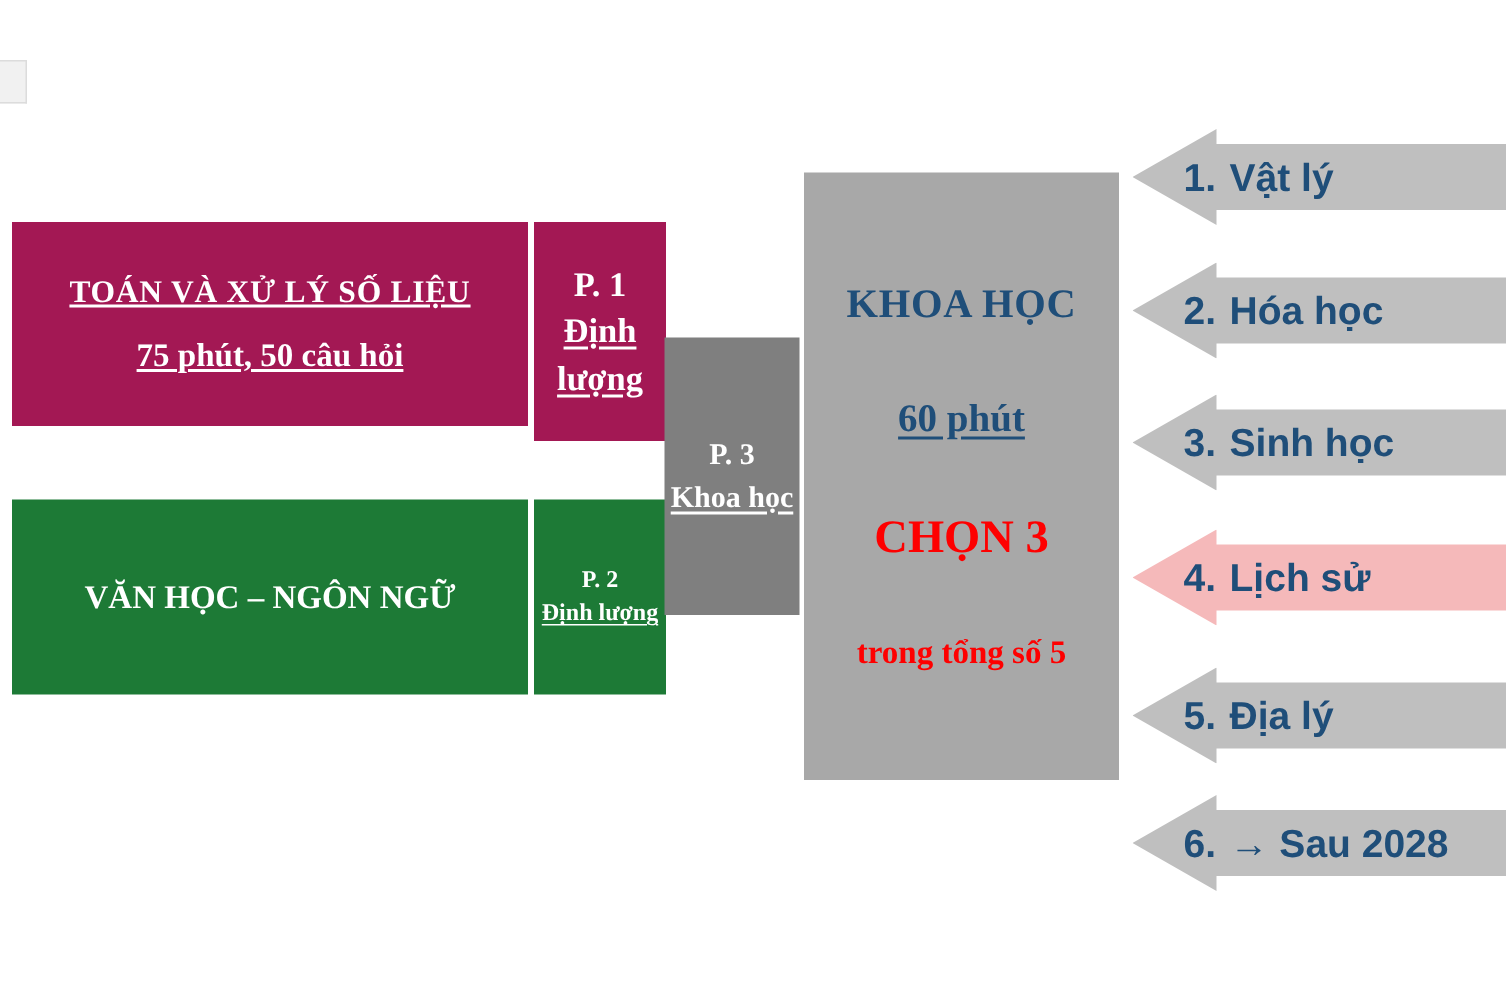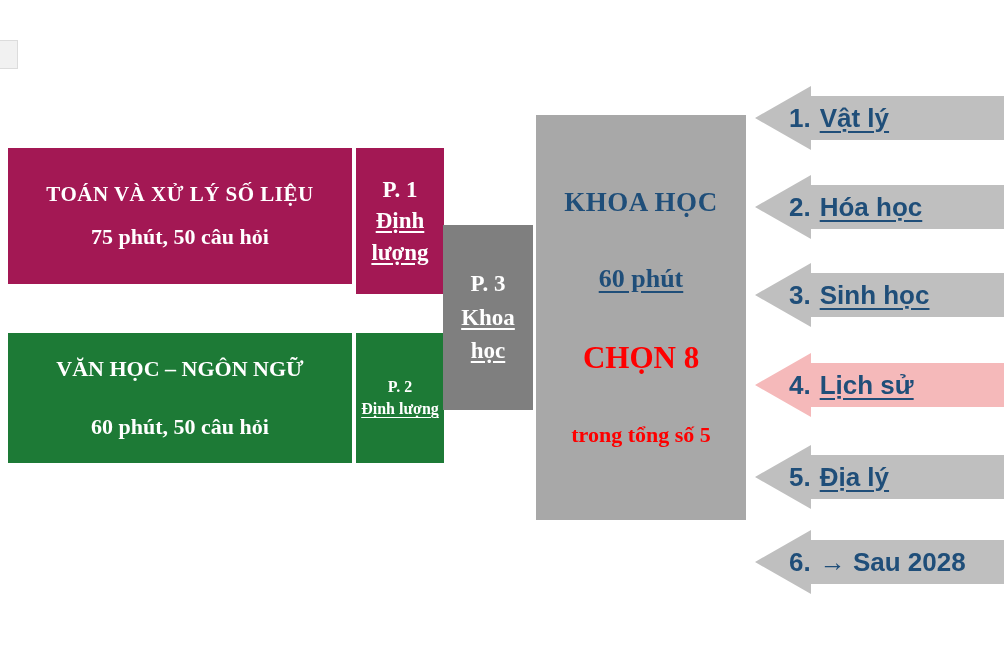--- a/index.html
+++ b/index.html
@@ -16,29 +16,29 @@
     align-items:center;justify-content:center;
     text-align:center;
     color:#ffffff;
     font-weight:bold;
   }
   .corner-square{
     position:absolute;left:0;top:40px;width:17px;height:27px;
     background:#f1f1f1;border:1px solid #dcdcdc;border-left:none;
   }
   
-  .math-box{left:8px;top:148px;width:344px;height:136px;background:var(--maroon);gap:17px;}
+  .math-box{left:8px;top:148px;width:344px;height:136px;background:var(--maroon);gap:17px;text-decoration:underline;}
   .math-box .t1{font-size:21px;letter-spacing:.5px;}
   .math-box .t2{font-size:22px;}
   .p1-box{left:356px;top:148px;width:88px;height:146px;background:var(--maroon);font-size:23px;line-height:1.35;}
   .lit-box{left:8px;top:333px;width:344px;height:130px;background:var(--green);gap:32px;}
   .lit-box .t1{font-size:22px;}
   .lit-box .t2{font-size:22px;}
   .p2-box{left:356px;top:333px;width:88px;height:130px;background:var(--green);font-size:16px;line-height:1.35;}
-  .p3-box{left:443px;top:225px;width:90px;height:185px;background:var(--gray-dark);font-size:23px;line-height:1.45;}
+  .p3-box{left:443px;top:225px;width:90px;height:185px;background:var(--gray-dark);font-size:20px;line-height:1.45;}
   .u{text-decoration:underline;text-underline-offset:3px;}
   
   .science-box{left:536px;top:115px;width:210px;height:405px;background:var(--gray-light);gap:46px;}
   .science-box .title{font-size:27px;color:var(--blue);letter-spacing:.5px;}
   .science-box .duration{font-size:26px;color:var(--blue);text-decoration:underline;text-underline-offset:4px;}
   .science-box .choose{font-size:31px;color:var(--red);}
   .science-box .choose-note{font-size:22px;color:var(--red);text-underline-offset:4px;}
   
   .arrow{
     position:absolute;left:755px;width:249px;height:64px;
@@ -50,21 +50,21 @@
   }
   .arrow.pink .arrow-shape{background:var(--arrow-pink);}
   .arrow-text{
     position:absolute;inset:0;
     display:flex;align-items:center;
     padding-left:34px;gap:9px;
     font-family:"Liberation Sans", sans-serif;
     font-weight:bold;font-size:26px;color:var(--blue);
     white-space:nowrap;
   }
-  .arrow-text .lbl{text-decoration:underline;text-underline-offset:4px;text-decoration-thickness:2px;}
+  .arrow-text .lbl{text-underline-offset:4px;text-decoration-thickness:2px;}
   .arrow-text .lbl.no-u{text-decoration:none;}
   .a1{top:86px;} .a2{top:175px;} .a3{top:263px;} .a4{top:353px;} .a5{top:445px;} .a6{top:530px;}
 </style>
 </head>
 <body>
 
 <div class="slide">
 
   <div class="corner-square"></div>
 
@@ -73,37 +73,36 @@
     <div class="t2">75 phút, 50 câu hỏi</div>
   </div>
 
   <div class="box p1-box">
     <span>P. 1</span>
     <span class="u">Định lượng</span>
   </div>
 
   <div class="box lit-box">
     <div class="t1">VĂN HỌC – NGÔN NGỮ</div>
-    <div class="t2">60 phút, 50 câu hỏi</div>
   </div>
 
   <div class="box p2-box">
     <span>P. 2</span>
     <span class="u">Định lượng</span>
   </div>
 
   <div class="box p3-box">
     <span>P. 3</span>
     <span class="u">Khoa học</span>
   </div>
 
   <div class="box science-box">
     <div class="title">KHOA HỌC</div>
     <div class="duration">60 phút</div>
-    <div class="choose">CHỌN 8</div>
+    <div class="choose">CHỌN 3</div>
     <div class="choose-note">trong tổng số 5</div>
   </div>
 
   <div class="arrow a1">
     <div class="arrow-shape"></div>
     <div class="arrow-text">
       <span class="num">1.</span>
       <span class="lbl">Vật lý</span>
     </div>
   </div>

